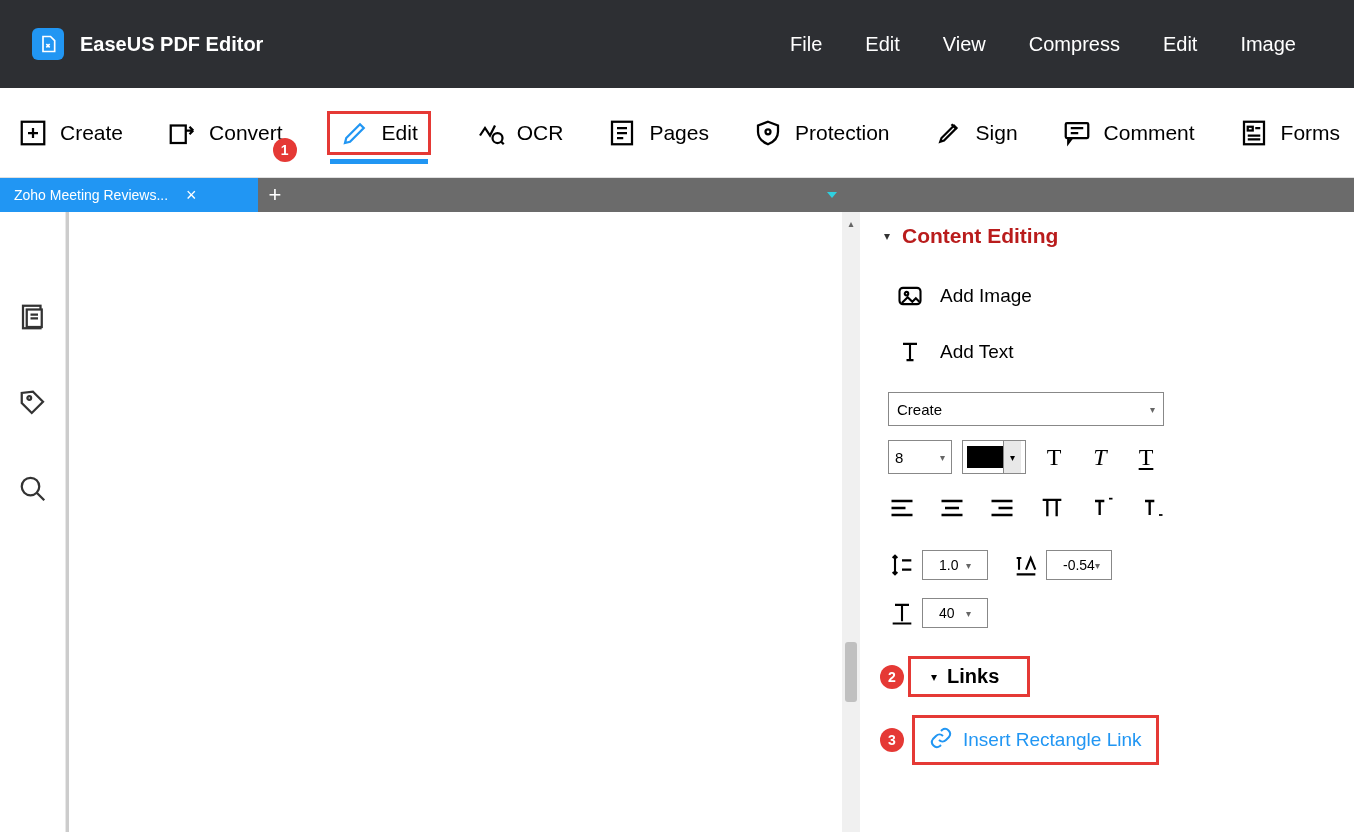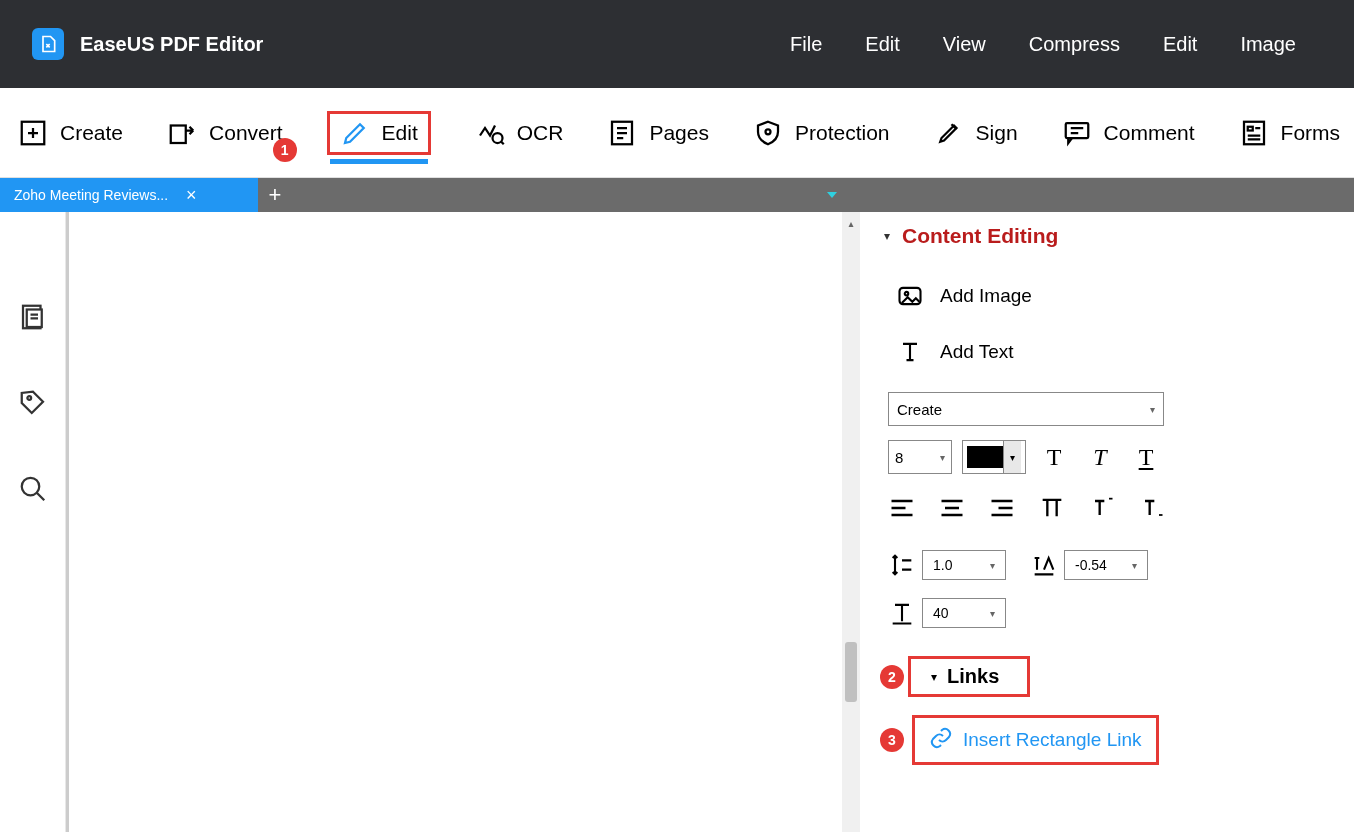--- a/index.html
+++ b/index.html
@@ -59,21 +59,21 @@
 .size-select { width: 64px; height: 34px; border: 1px solid #888; display: flex; align-items: center; justify-content: space-between; padding: 0 6px; font-size: 15px; cursor: pointer; }
 .color-btn { width: 64px; height: 34px; border: 1px solid #888; display: flex; align-items: center; cursor: pointer; }
 .color-swatch { width: 36px; height: 22px; background: #000; margin-left: 4px; }
 .color-dd { width: 18px; height: 100%; border-left: 1px solid #888; background: #e8e8e8; display: flex; align-items: center; justify-content: center; font-size: 10px; }
 .fmt-btn { width: 36px; height: 34px; display: flex; align-items: center; justify-content: center; font-size: 24px; font-family: Georgia, serif; cursor: pointer; }
 .row3 { display: flex; align-items: center; gap: 22px; margin-top: 20px; }
 .align-btn { width: 28px; height: 28px; cursor: pointer; }
 .row4 { display: flex; align-items: center; gap: 24px; margin-top: 28px; }
 .spin-group { display: flex; align-items: center; gap: 6px; }
 .spin-icon { width: 28px; height: 28px; }
-.spin-select { width: 84px; height: 30px; border: 1px solid #888; display: flex; align-items: center; justify-content: space-between; padding: 0 10px; font-size: 14px; cursor: pointer; }
+.spin-select { width: 66px; height: 30px; border: 1px solid #888; display: flex; align-items: center; justify-content: space-between; padding: 0 16px; font-size: 14px; cursor: pointer; }
 .row5 { display: flex; align-items: center; gap: 6px; margin-top: 18px; }
 
 .links-header-wrap { display: flex; align-items: center; margin-top: 28px; padding-left: 20px; position: relative; }
 .badge-2 { width: 24px; height: 24px; background: #e53935; color: #fff; border-radius: 50%; display: flex; align-items: center; justify-content: center; font-size: 14px; font-weight: 600; margin-right: 4px; }
 .links-box { border: 3px solid #e53935; padding: 6px 28px 6px 20px; display: flex; align-items: center; gap: 10px; }
 .links-caret { font-size: 12px; }
 .links-title { font-size: 20px; font-weight: 700; }
 
 .insert-row { display: flex; align-items: center; margin-top: 18px; padding-left: 20px; gap: 8px; }
 .badge-3 { width: 24px; height: 24px; background: #e53935; color: #fff; border-radius: 50%; display: flex; align-items: center; justify-content: center; font-size: 14px; font-weight: 600; }

